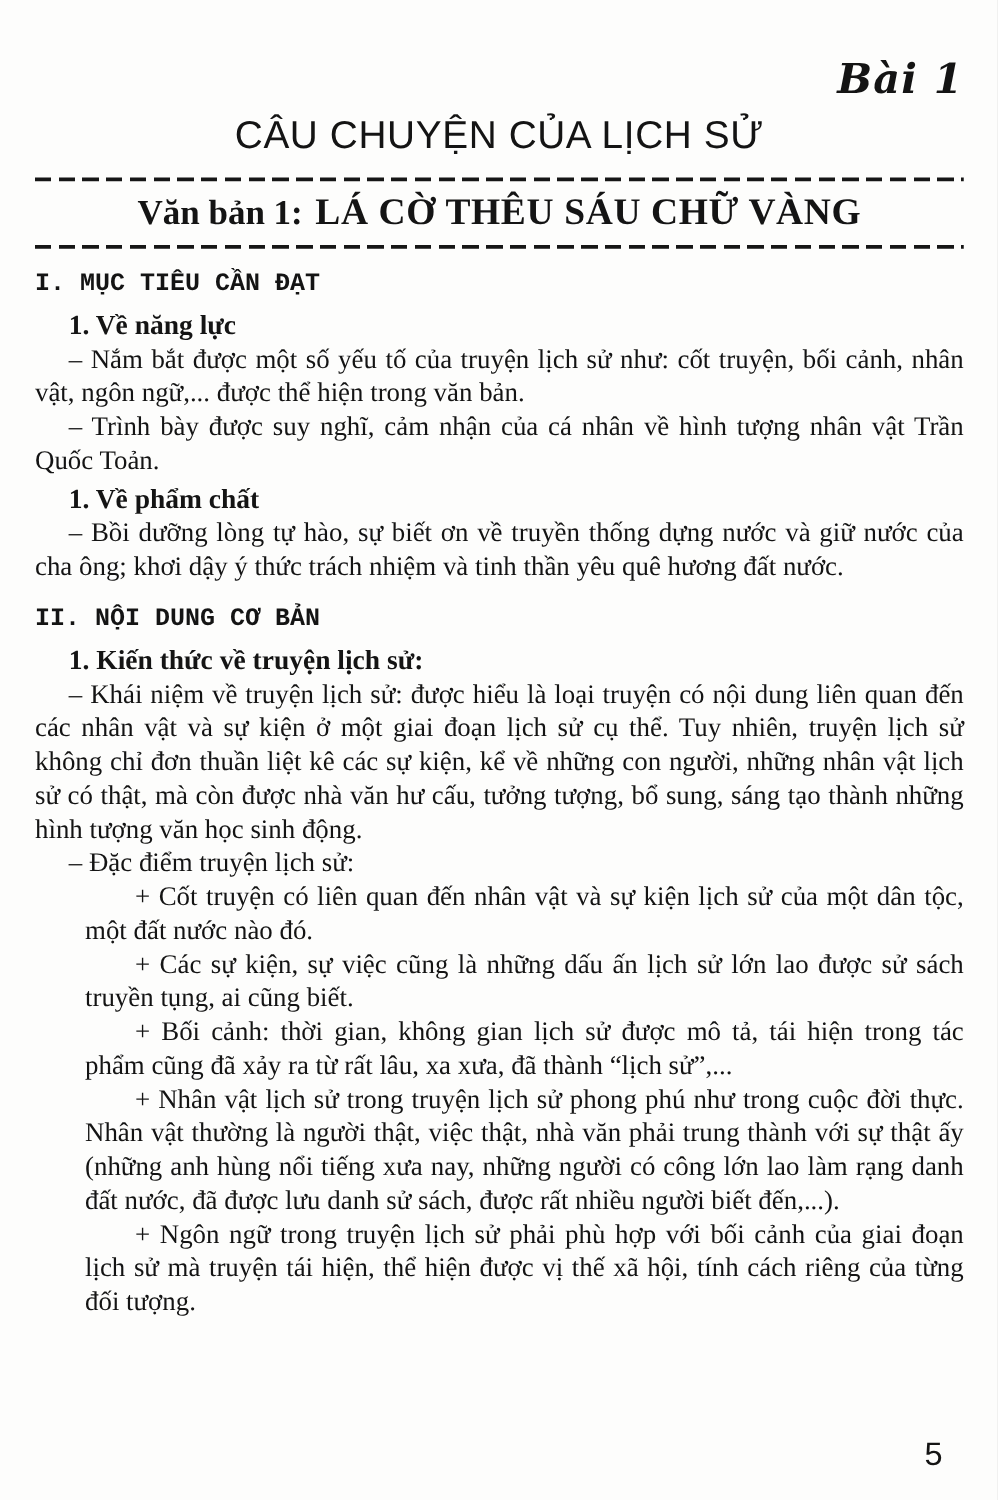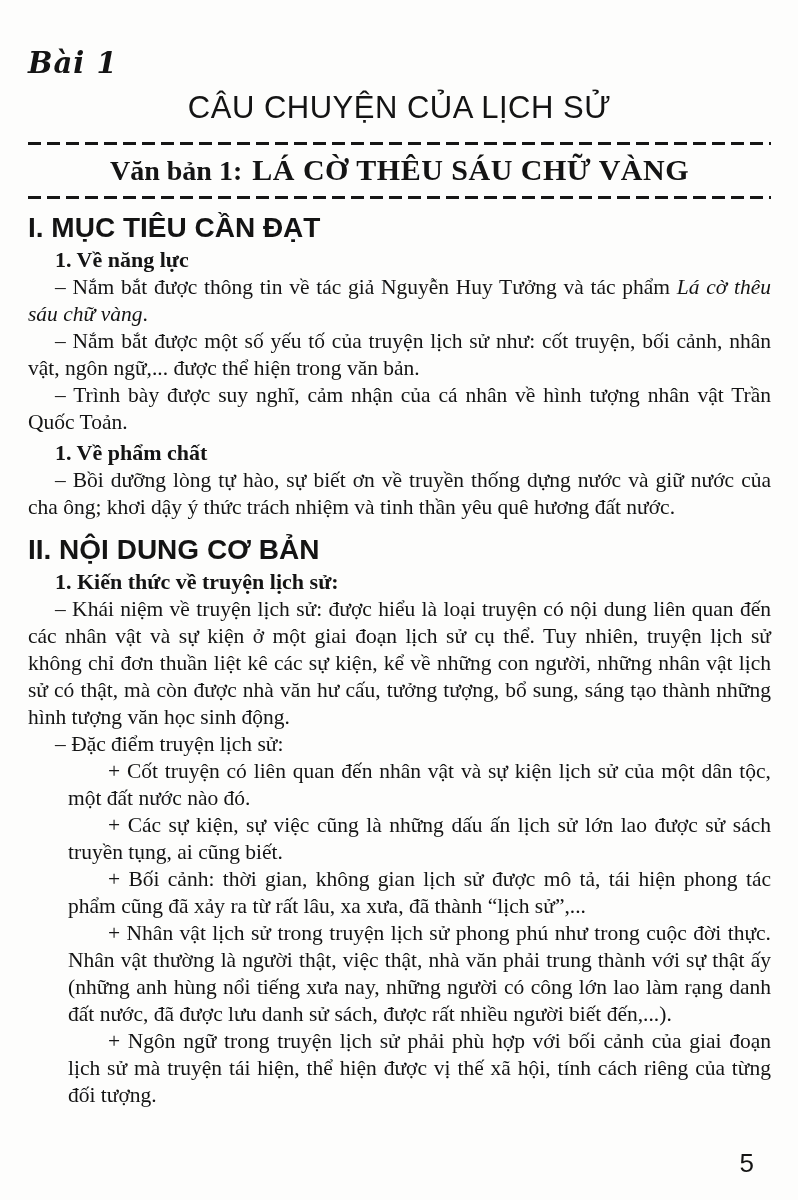--- a/index.html
+++ b/index.html
@@ -13,25 +13,25 @@
     background: #fdfdfc;
     color: #141414;
     font-family: "Liberation Serif", serif;
     overflow: hidden;
   }
   .content {
     padding: 44px 27px 0 28px;
   }
   
   .lesson-label {
-    text-align: left;
+    text-align: right;
     font-family: "DejaVu Serif", serif;
     font-style: italic;
     font-weight: bold;
-    font-size: 29px;
+    font-size: 33px;
     line-height: 38px;
     letter-spacing: 1px;
   }
   .main-title {
     text-align: center;
     font-family: "Liberation Sans", sans-serif;
     font-weight: normal;
     font-size: 31px;
     line-height: 36px;
     letter-spacing: 0.5px;
@@ -53,23 +53,23 @@
     font-size: 28px;
     margin-right: 10px;
   }
   .banner-title {
     font-family: "Liberation Serif", serif;
     font-size: 30px;
     letter-spacing: 0.5px;
   }
   
   .section-heading {
-    font-family: Liberation Sans, sans-serif;
+    font-family: Liberation Mono, monospace;
     font-weight: bold;
-    font-size: 28px;
+    font-size: 20px;
     line-height: 30px;
     margin-top: 14px;
   }
   .sub-heading {
     font-weight: bold;
     font-size: 22px;
     line-height: 28px;
     text-indent: 27px;
     margin-top: 3px;
   }
@@ -104,35 +104,34 @@
       <div class="banner-text">
         <span class="banner-prefix">Văn bản 1:</span><span class="banner-title">LÁ CỜ THÊU SÁU CHỮ VÀNG</span>
       </div>
       <div class="dashes"></div>
     </div>
 
     <div class="section-heading">I. MỤC TIÊU CẦN ĐẠT</div>
 
     <div class="sub-heading">1. Về năng lực</div>
 
-    <p class="para"><span>– Nắm bắt được thông tin về tác giả Nguyễn Huy Tưởng và tác phẩm </span><span class="it">Lá cờ thêu sáu chữ vàng</span><span>.</span></p>
     <p class="para">– Nắm bắt được một số yếu tố của truyện lịch sử như: cốt truyện, bối cảnh, nhân vật, ngôn ngữ,... được thể hiện trong văn bản.</p>
     <p class="para">– Trình bày được suy nghĩ, cảm nhận của cá nhân về hình tượng nhân vật Trần Quốc Toản.</p>
 
     <div class="sub-heading">1. Về phẩm chất</div>
     <p class="para">– Bồi dưỡng lòng tự hào, sự biết ơn về truyền thống dựng nước và giữ nước của cha ông; khơi dậy ý thức trách nhiệm và tinh thần yêu quê hương đất nước.</p>
 
     <div class="section-heading">II. NỘI DUNG CƠ BẢN</div>
 
     <div class="sub-heading">1. Kiến thức về truyện lịch sử:</div>
 
     <p class="para">– Khái niệm về truyện lịch sử: được hiểu là loại truyện có nội dung liên quan đến các nhân vật và sự kiện ở một giai đoạn lịch sử cụ thể. Tuy nhiên, truyện lịch sử không chỉ đơn thuần liệt kê các sự kiện, kể về những con người, những nhân vật lịch sử có thật, mà còn được nhà văn hư cấu, tưởng tượng, bổ sung, sáng tạo thành những hình tượng văn học sinh động.</p>
     <p class="para">– Đặc điểm truyện lịch sử:</p>
     <p class="para plus">+ Cốt truyện có liên quan đến nhân vật và sự kiện lịch sử của một dân tộc, một đất nước nào đó.</p>
     <p class="para plus">+ Các sự kiện, sự việc cũng là những dấu ấn lịch sử lớn lao được sử sách truyền tụng, ai cũng biết.</p>
-    <p class="para plus">+ Bối cảnh: thời gian, không gian lịch sử được mô tả, tái hiện phong tác phẩm cũng đã xảy ra từ rất lâu, xa xưa, đã thành “lịch sử”,...</p>
+    <p class="para plus">+ Bối cảnh: thời gian, không gian lịch sử được mô tả, tái hiện trong tác phẩm cũng đã xảy ra từ rất lâu, xa xưa, đã thành “lịch sử”,...</p>
     <p class="para plus">+ Nhân vật lịch sử trong truyện lịch sử phong phú như trong cuộc đời thực. Nhân vật thường là người thật, việc thật, nhà văn phải trung thành với sự thật ấy (những anh hùng nổi tiếng xưa nay, những người có công lớn lao làm rạng danh đất nước, đã được lưu danh sử sách, được rất nhiều người biết đến,...).</p>
     <p class="para plus">+ Ngôn ngữ trong truyện lịch sử phải phù hợp với bối cảnh của giai đoạn lịch sử mà truyện tái hiện, thể hiện được vị thế xã hội, tính cách riêng của từng đối tượng.</p>
 
   </div>
 
   <div class="page-number">5</div>
 </div>
 
 </body></html>

